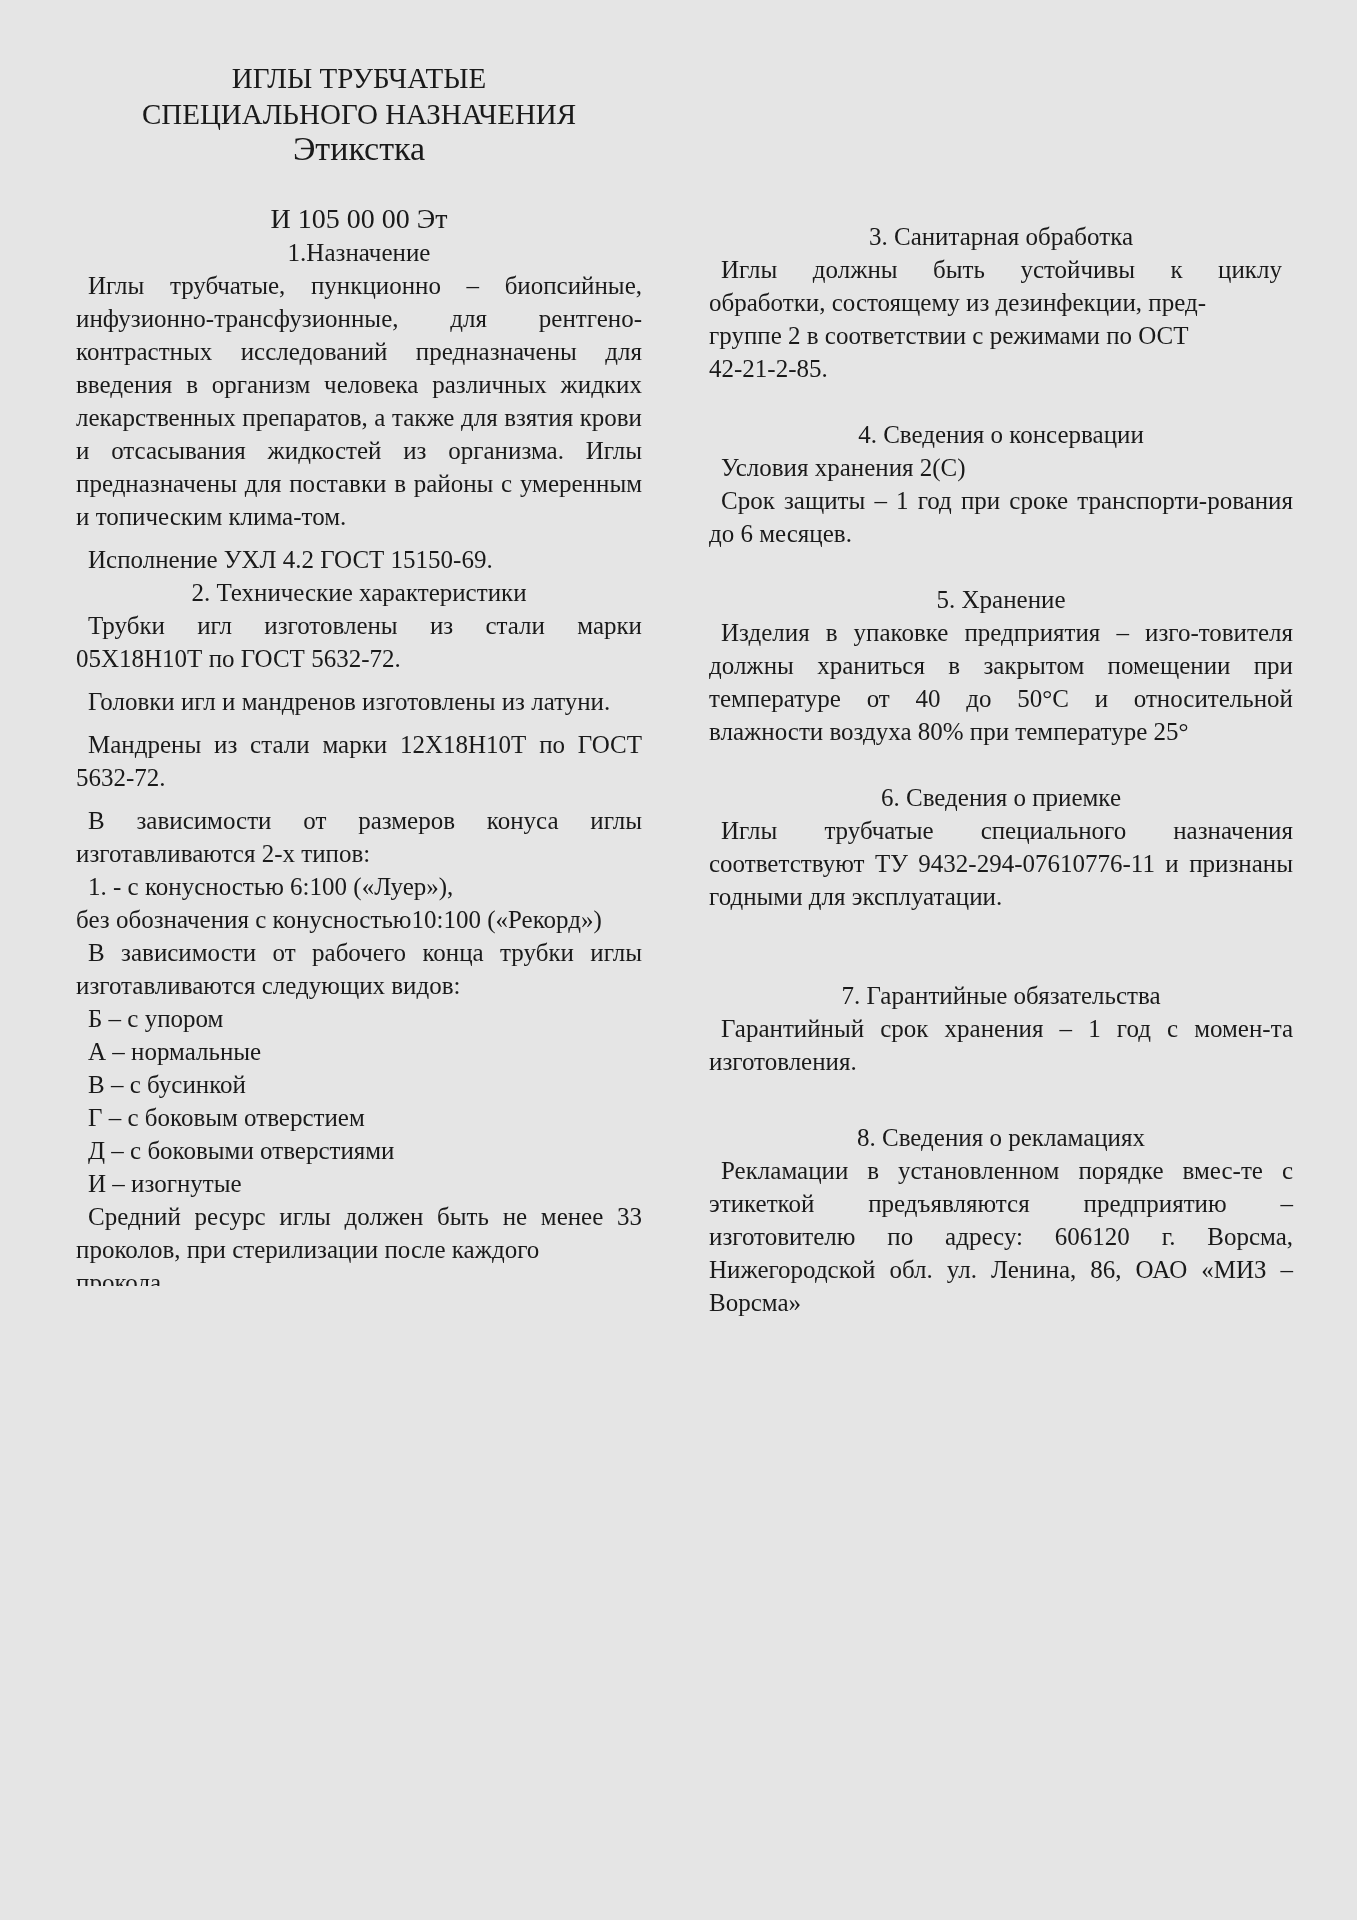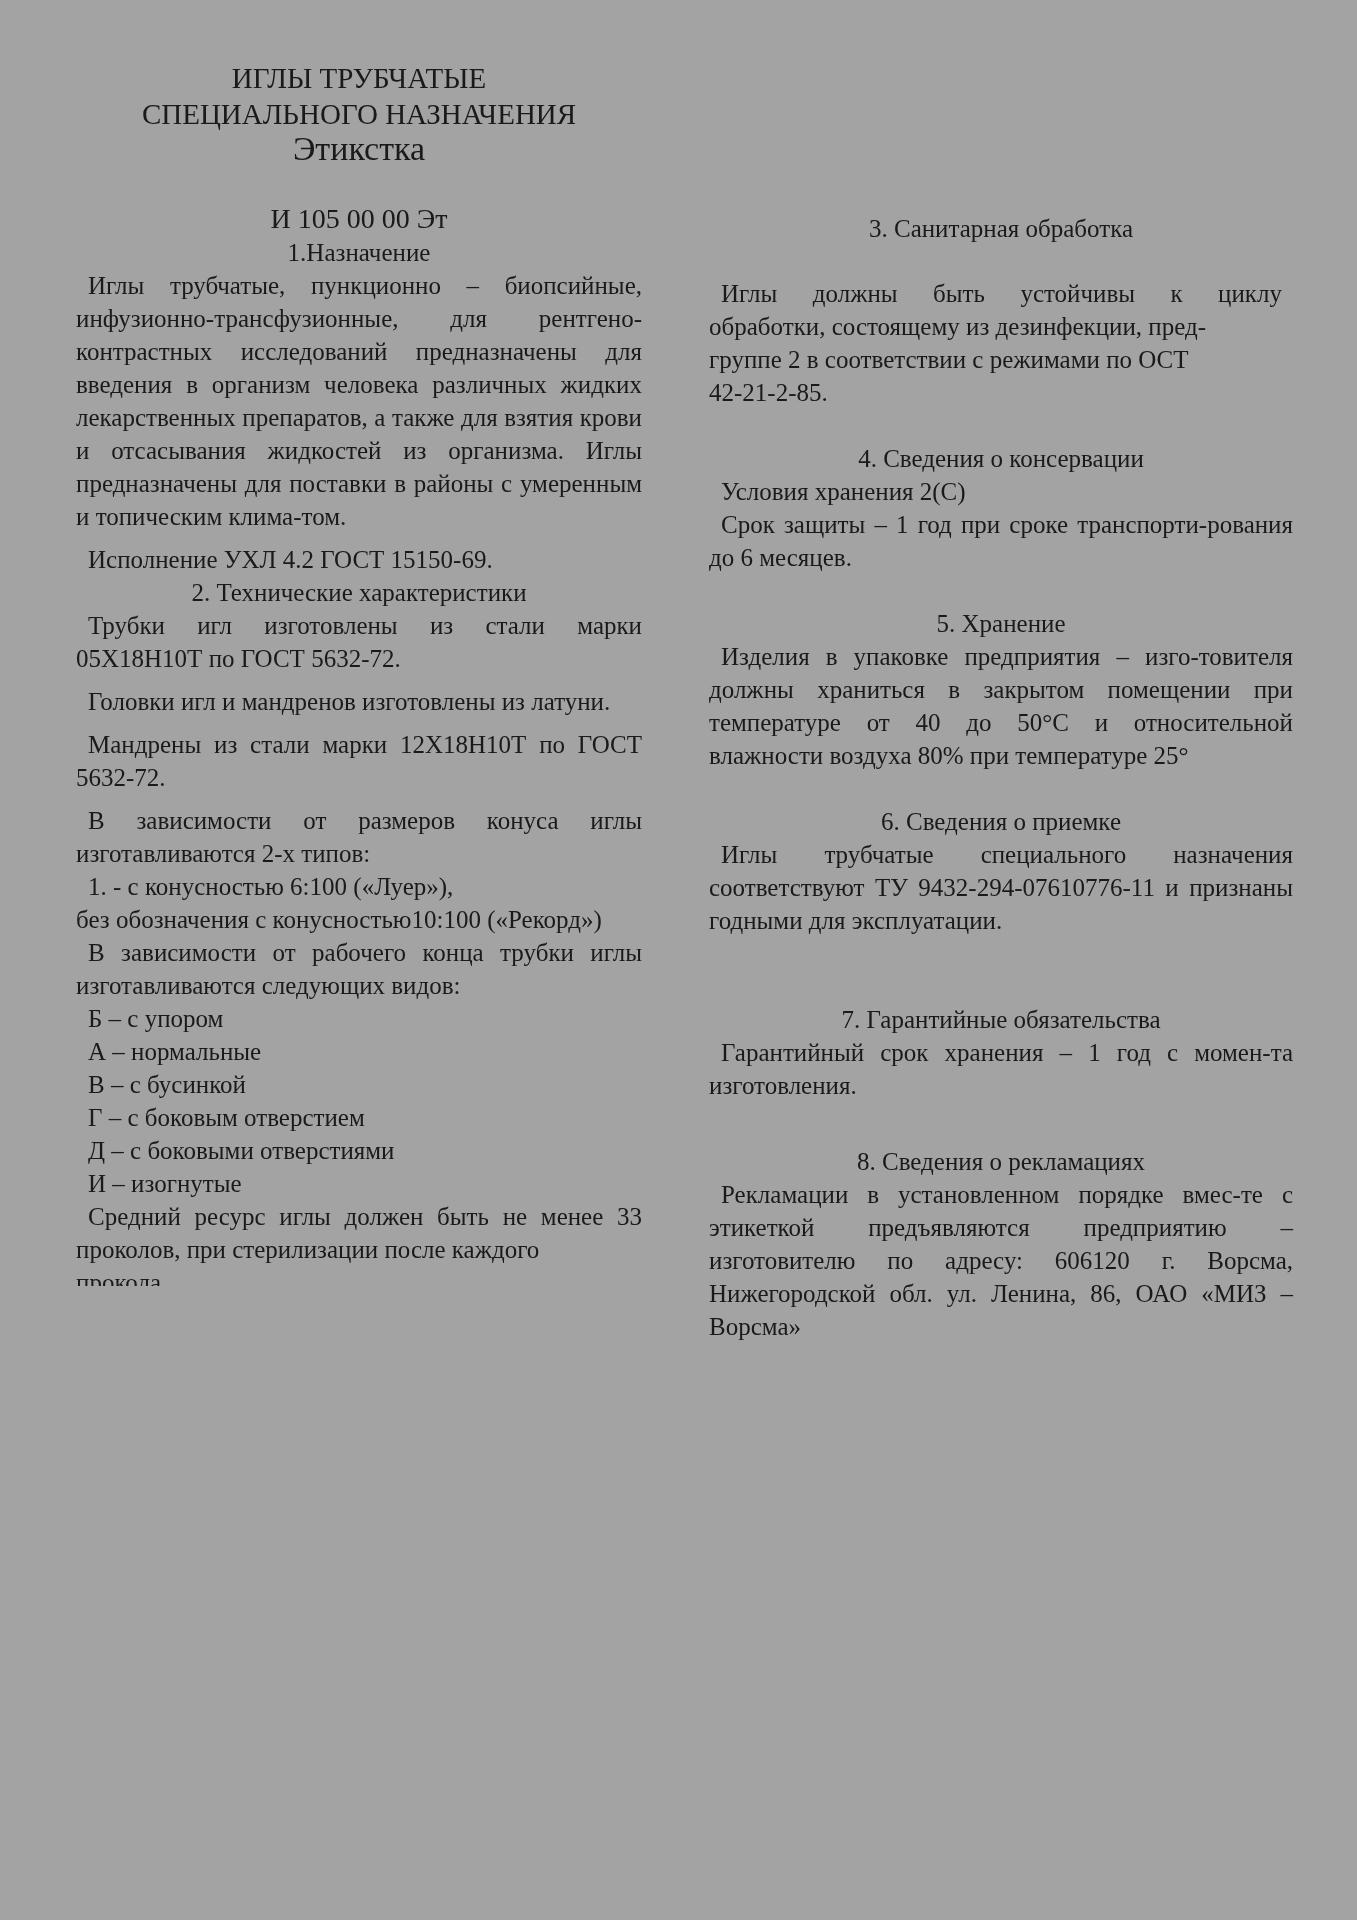--- a/index.html
+++ b/index.html
@@ -1,35 +1,35 @@
 <!DOCTYPE html>
 <html><head>
 <meta charset="utf-8">
 <style>
   html, body { margin: 0; padding: 0; background: #ffffff; }
   body {
     width: 1357px; height: 1920px; position: relative; overflow: hidden;
     font-family: "Liberation Serif", "DejaVu Serif", serif;
     color: #1a1a1a;
   }
-  .page { position: absolute; inset: 0; background: #a3a3a3; }
+  .page { position: absolute; inset: 0; background: #e5e5e5; }
   .col { position: absolute; font-size: 25px; line-height: 33px; }
   .left { left: 76px; top: 60px; width: 566px; }
-  .right { left: 709px; top: 212px; width: 584px; }
+  .right { left: 709px; top: 220px; width: 584px; }
   .title { text-align: center; font-size: 29px; line-height: 36px; }
   .subtitle { text-align: center; font-size: 34px; line-height: 34px; }
   .docnum { text-align: center; font-size: 28px; line-height: 34px; margin-top: 36px; }
   .heading { text-align: center; }
   .para { text-align: justify; text-align-last: left; text-indent: 12px; }
   .plain { text-indent: 12px; }
   .noindent { text-indent: 0; }
   .item { padding-left: 12px; }
   .gap { height: 33px; }
   .gap-sm { height: 10px; }
-  .clip-right { overflow: hidden; width: 573px; margin-top: 32px; }
+  .clip-right { overflow: hidden; width: 573px; }
   .cut-last { height: 20px; overflow: hidden; }
 </style>
 </head>
 <body>
 
 <div class="page">
 
   <div class="col left">
     <div class="title">ИГЛЫ ТРУБЧАТЫЕ</div>
     <div class="title">СПЕЦИАЛЬНОГО НАЗНАЧЕНИЯ</div>

